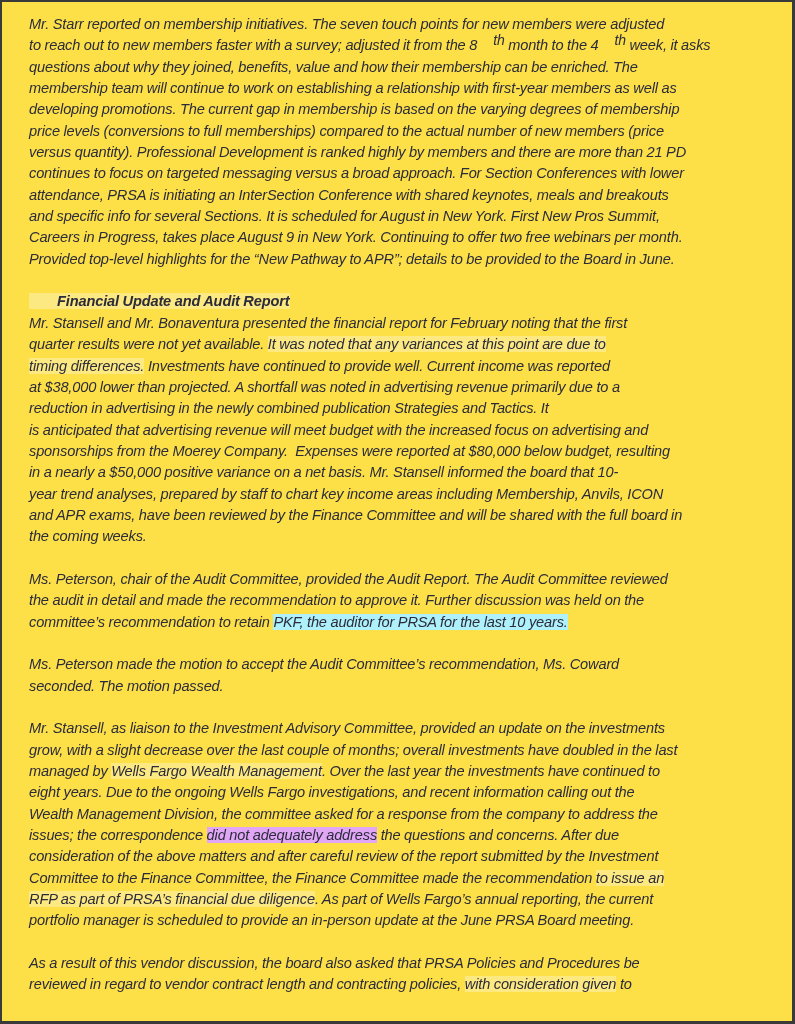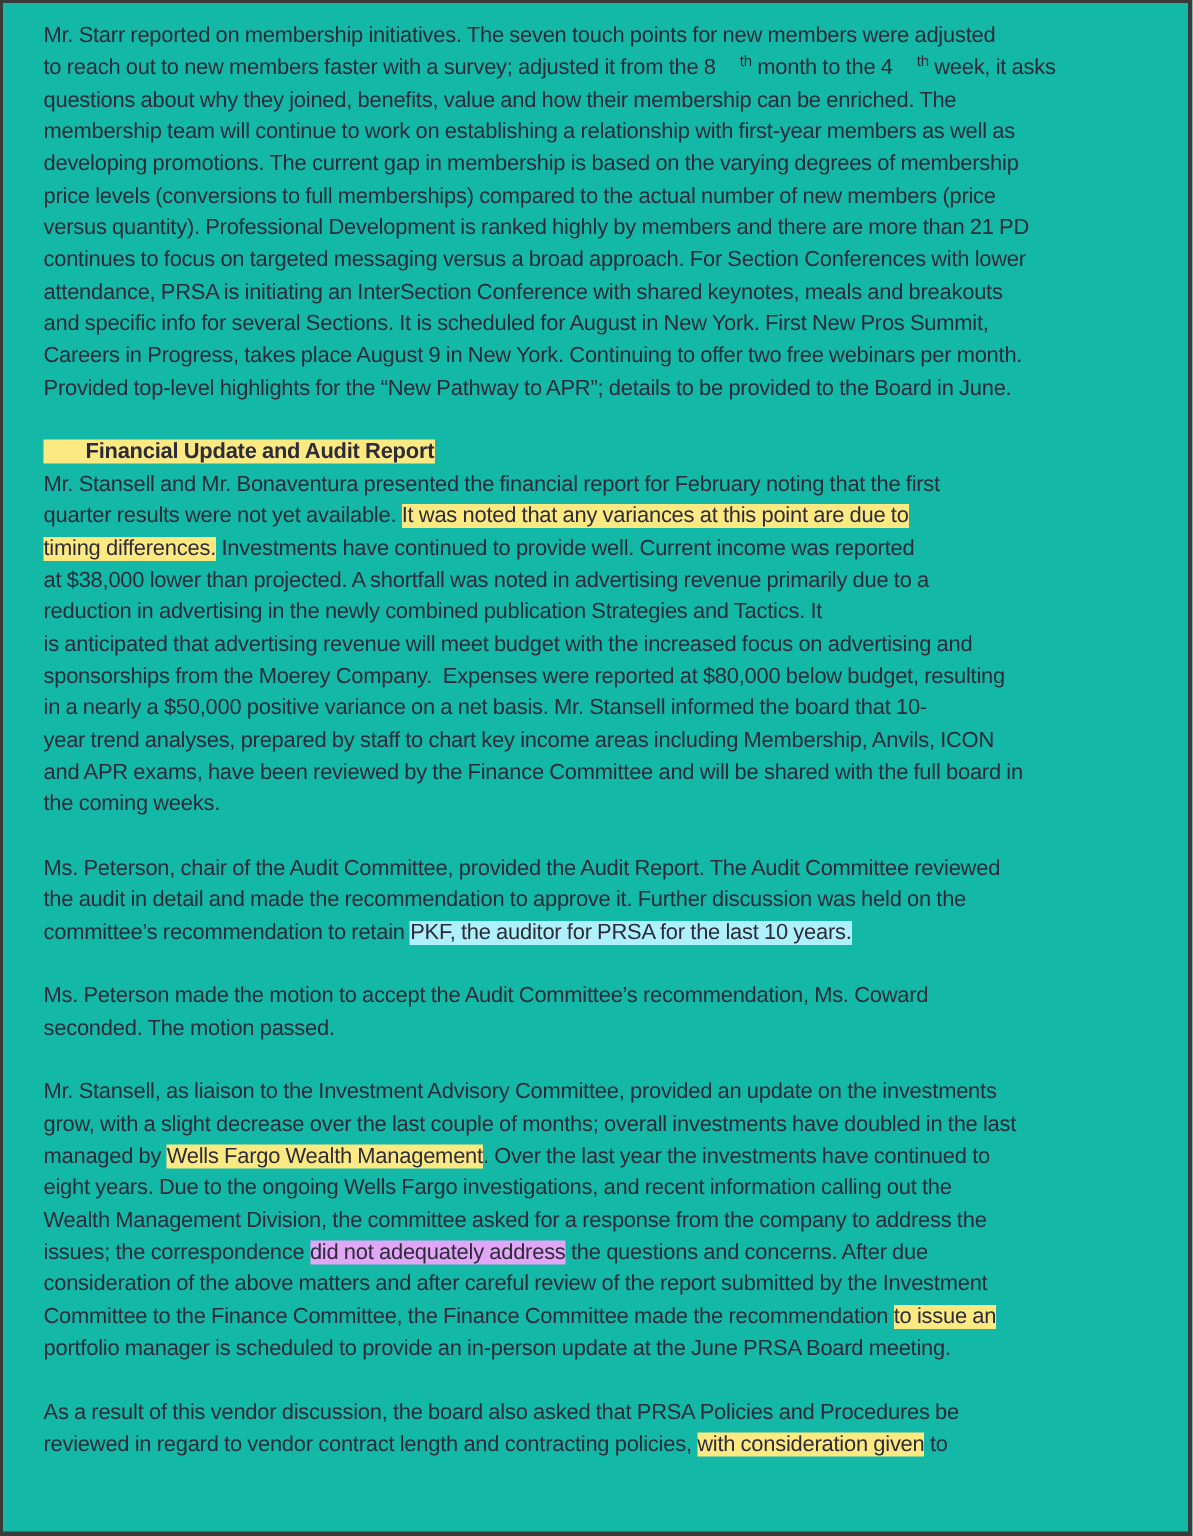--- a/index.html
+++ b/index.html
@@ -17,23 +17,24 @@
       position: absolute;
       left: 0;
       top: 0;
       width: 791px;
       height: 1020px;
       border-top: 2px solid #3a3a3a;
       border-left: 2px solid #3a3a3a;
       border-right: 3px solid #3a3a3a;
       border-bottom: 3px solid #3a3a3a;
       box-sizing: content-box;
-      background: #14b8a6;
+      background: #fde047;
       width: 790px;
       height: 1019px;
+      font-style: italic;
     }
     .content {
       position: absolute;
       left: 27px;
       top: 12px;
       width: 752px;
       font-family: "Liberation Sans", sans-serif;
       font-size: 14.6px;
       line-height: 21.35px;
       color: #2b2b3a;
@@ -48,21 +49,21 @@
       white-space: nowrap;
     }
     .hl-yellow { background: #fde981; }
     .hl-cyan { background: #aef1fb; }
     .hl-purple { background: #e2a6f7; }
     .heading {
       font-weight: bold;
       background: #fde981;
     }
     sup {
-      font-size: 10px;
+      font-size: 14px;
       line-height: 0;
       vertical-align: 5px;
       padding-left: 16px;
     }
   </style>
 </head>
 <body>
 
 <div class="page">
   <div class="content">
@@ -110,20 +111,21 @@
 
     <p>
       <span class="line">Mr. Stansell, as liaison to the Investment Advisory Committee, provided an update on the investments</span>
       <span class="line">grow, with a slight decrease over the last couple of months; overall investments have doubled in the last</span>
       <span class="line"><span>managed by </span><span class="hl-yellow" style="background: rgb(253, 233, 129);">Wells Fargo Wealth Management</span><span>. Over the last year the investments have continued to</span></span>
       <span class="line">eight years. Due to the ongoing Wells Fargo investigations, and recent information calling out the</span>
       <span class="line">Wealth Management Division, the committee asked for a response from the company to address the</span>
       <span class="line"><span>issues; the correspondence </span><span class="hl-purple" style="background: rgb(226, 166, 247);">did not adequately address</span><span> the questions and concerns. After due</span></span>
       <span class="line">consideration of the above matters and after careful review of the report submitted by the Investment</span>
       <span class="line"><span>Committee to the Finance Committee, the Finance Committee made the recommendation </span><span class="hl-yellow" style="background: rgb(253, 233, 129);">to issue an</span></span>
+      <span class="line"><span class="hl-yellow" style="background: rgb(253, 233, 129);">RFP as part of PRSA’s financial due diligence</span><span>. As part of Wells Fargo’s annual reporting, the current</span></span>
       <span class="line">portfolio manager is scheduled to provide an in-person update at the June PRSA Board meeting.</span>
     </p>
 
     <p>
       <span class="line">As a result of this vendor discussion, the board also asked that PRSA Policies and Procedures be</span>
       <span class="line"><span>reviewed in regard to vendor contract length and contracting policies, </span><span class="hl-yellow" style="background: rgb(253, 233, 129);">with consideration given</span><span> to</span></span>
     </p>
 
   </div>
 </div>

